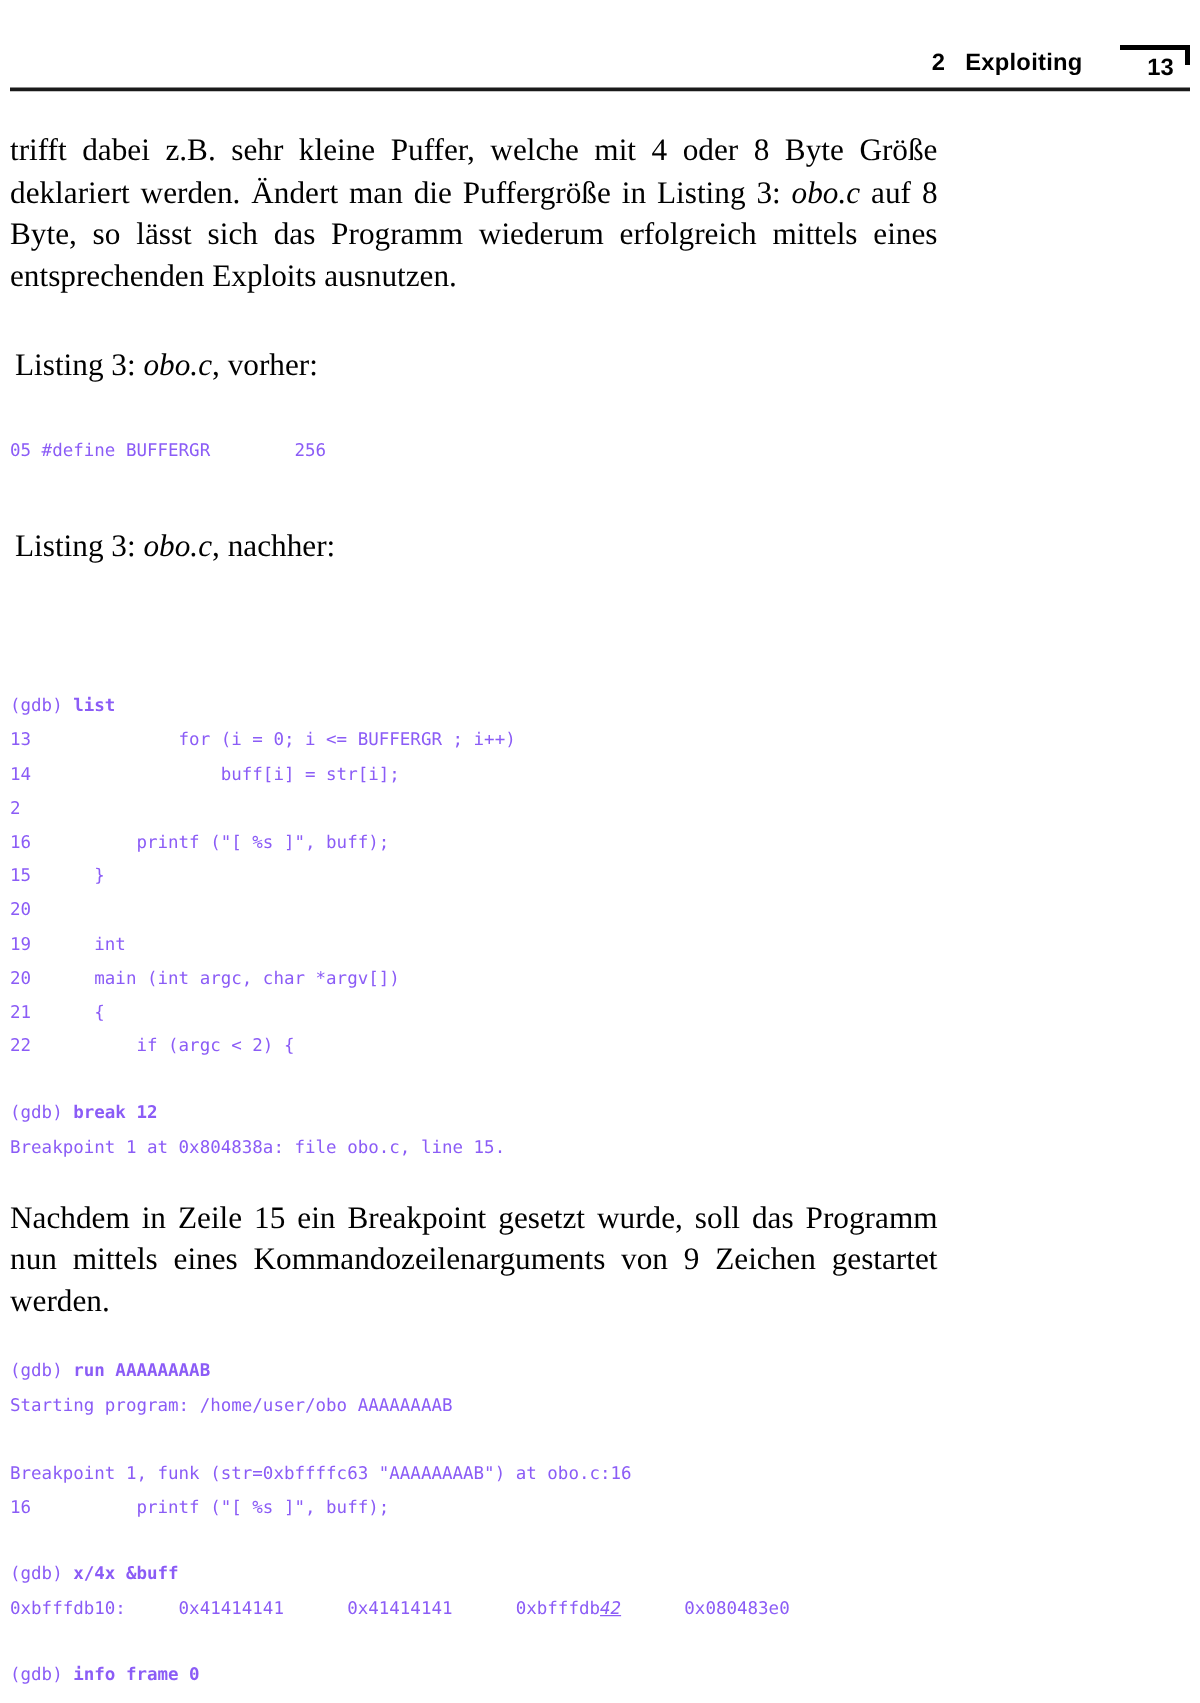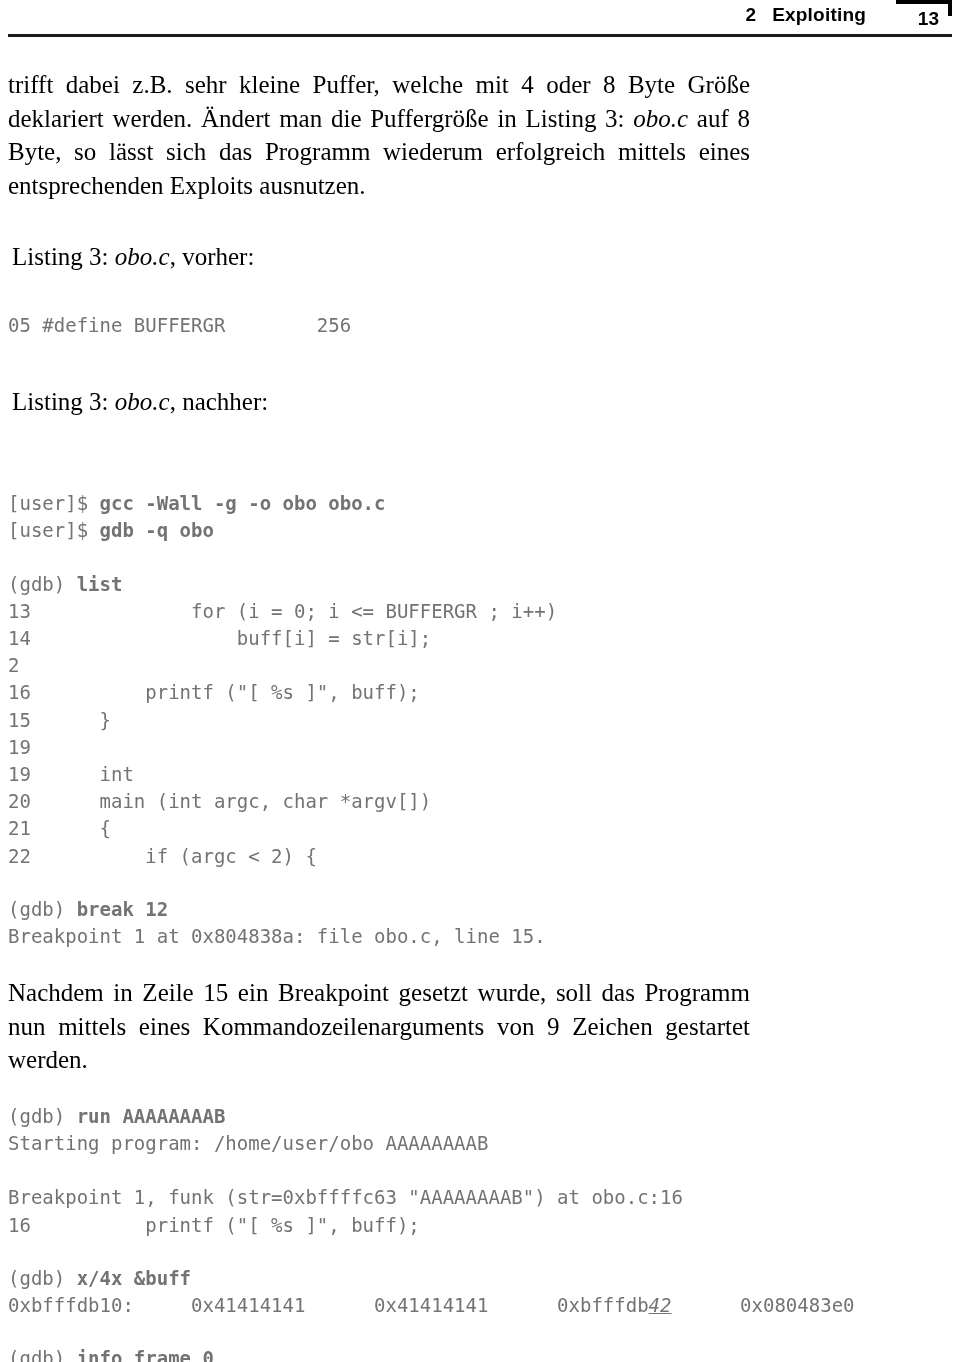--- a/index.html
+++ b/index.html
@@ -22,20 +22,21 @@
     width: 960px;
     height: 1362px;
     box-sizing: border-box;
     padding: 0 8px 0 8px;
   }
 
   
   .runhead {
     position: relative;
     height: 44px;
+    margin-top: 36px;
   }
   .runhead-inner {
     position: absolute;
     left: 0;
     right: 0;
     top: 0;
     height: 34px;
     display: flex;
     align-items: flex-start;
     justify-content: flex-end;
@@ -100,26 +101,26 @@
 
   .caption {
     font-size: 25px;
     line-height: 33.5px;
     margin: 4px;
   }
 
   
   pre.code {
     font-family: "DejaVu Sans Mono", "Liberation Mono", monospace;
-    font-size: 19px;
+    font-size: 14px;
     line-height: 27.2px;
     margin: 0;
     padding: 0;
     white-space: pre;
-    color: #737373;
+    color: #8b5cf6;
     letter-spacing: 0px;
   }
   pre.code b { font-weight: bold; }
   pre.code u { text-decoration: underline; font-style: italic; }
 
   .codeblock { margin: 0; }
 </style>
 </head>
 <body>
 
@@ -149,32 +150,30 @@
 
     <div class="gap-lg"></div>
 
     <p class="caption"><span>Listing 3: </span><span class="italic">obo.c</span><span>, nachher:</span></p>
 
     <div class="gap-md"></div>
 
 
     <div class="gap-md"></div>
 
-    <pre class="code codeblock"><span>[user]$ </span><b>gcc -Wall -g -o obo obo.c</b>
-<span>[user]$ </span><b>gdb -q obo</b></pre>
 
     <div class="gap-sm"></div>
 
     <pre class="code codeblock"><span>(gdb) </span><b>list</b>
 <span>13              for (i = 0; i &lt;= BUFFERGR ; i++)</span>
 <span>14                  buff[i] = str[i];</span>
 <span>2</span>
 <span>16          printf ("[ %s ]", buff);</span>
 <span>15      }</span>
-<span>19</span>
+<span>20</span>
 <span>19      int</span>
 <span>20      main (int argc, char *argv[])</span>
 <span>21      {</span>
 <span>22          if (argc &lt; 2) {</span></pre>
 
     <div class="gap-sm"></div>
 
     <pre class="code codeblock"><span>(gdb) </span><b>break 12</b>
 <span>Breakpoint 1 at 0x804838a: file obo.c, line 15.</span></pre>
 

